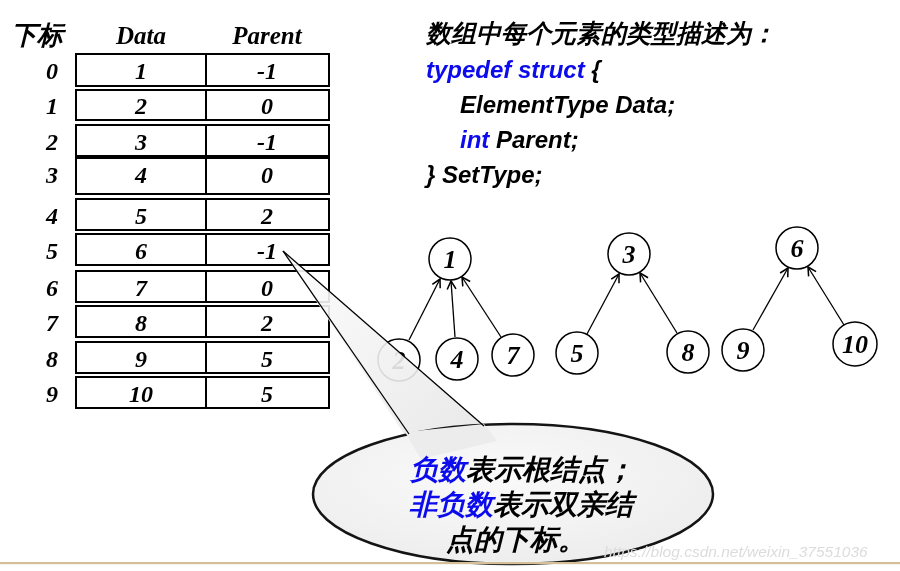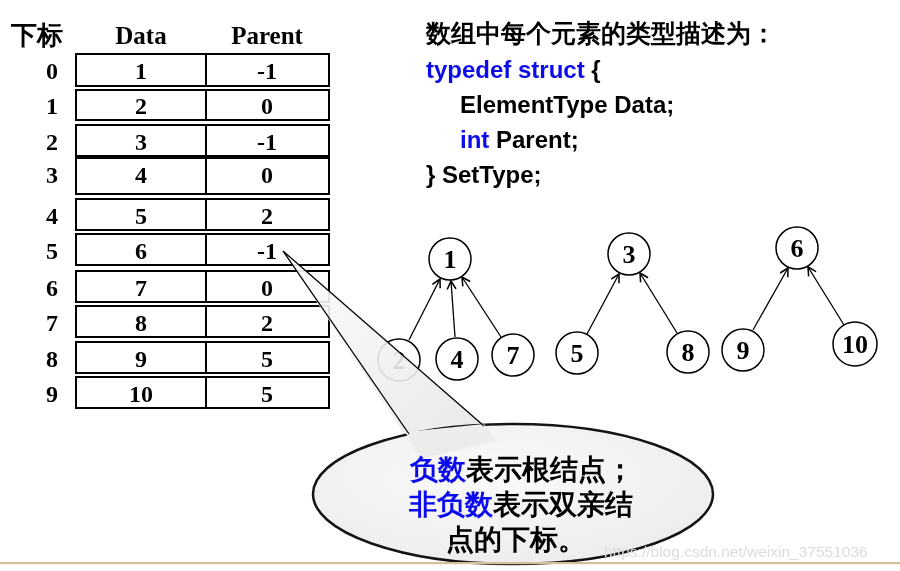--- a/index.html
+++ b/index.html
@@ -1,18 +1,18 @@
 <!DOCTYPE html>
 <html><head>
 <meta charset="utf-8">
 <style>
   html,body { margin:0; padding:0; background:#ffffff; }
   .canvas {
     position:relative; width:900px; height:571px; background:#ffffff;
-    overflow:hidden; font-family:"Liberation Sans","DejaVu Sans",sans-serif;
+    overflow:hidden; font-family:"Liberation Sans","DejaVu Sans",sans-serif;font-style:italic;
   }
   svg text { user-select:none; }
   .tserif  { font-family:"Liberation Serif","DejaVu Serif",serif; font-weight:bold; fill:#000000; }
   .cjk     { font-family:"Liberation Sans","DejaVu Sans",sans-serif; font-weight:bold; fill:#000000; }
   .code    { font-family:"Liberation Sans","DejaVu Sans",sans-serif; font-weight:bold; fill:#000000; }
   .blue    { fill:#0b0bec; }
   .cellrect{ fill:#ffffff; stroke:#000000; stroke-width:2; }
   .edge    { stroke:#000000; stroke-width:1.3; fill:none; }
   .nodecirc{ fill:#ffffff; stroke:#000000; stroke-width:1.5; }
   .wm      { font-family:"Liberation Sans","DejaVu Sans",sans-serif; fill:#dcdcdc; font-weight:normal; }

